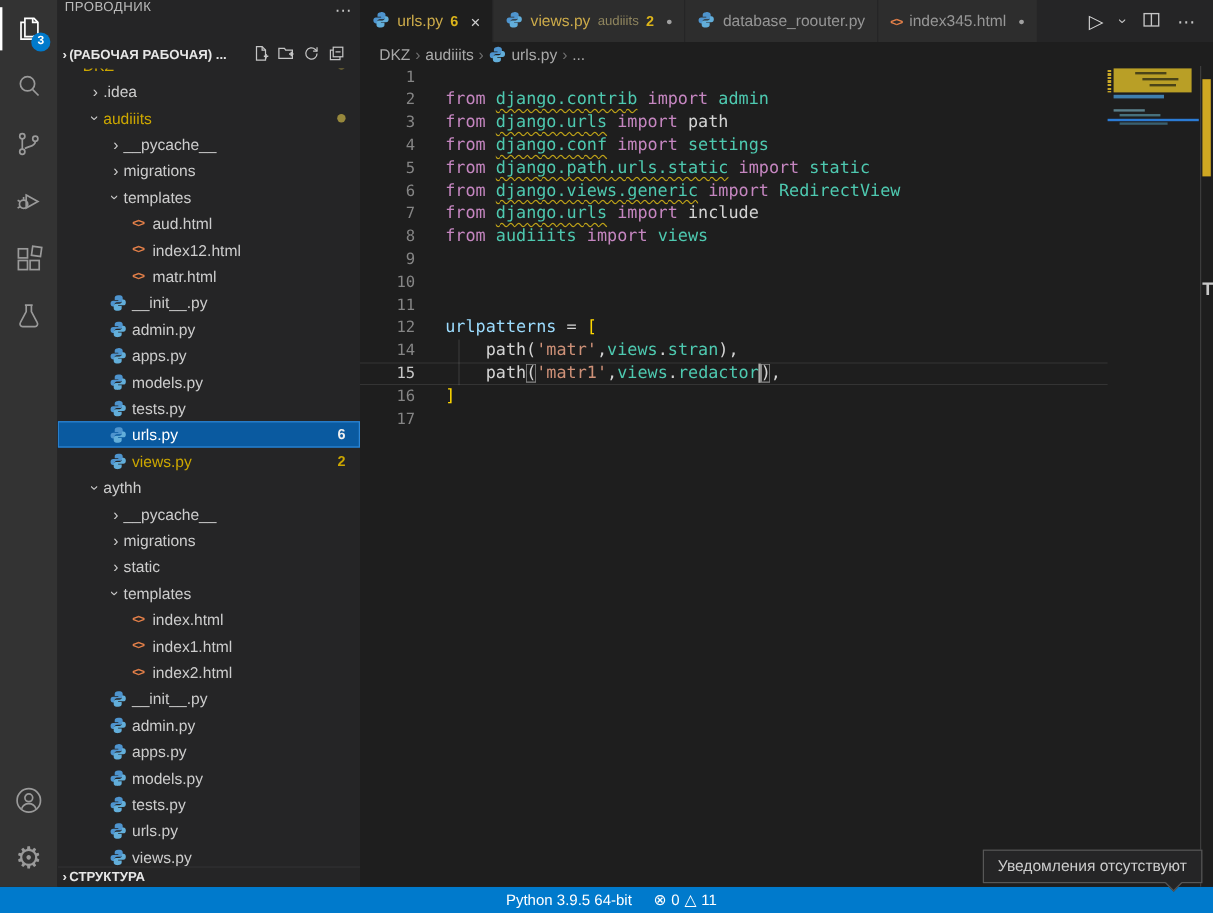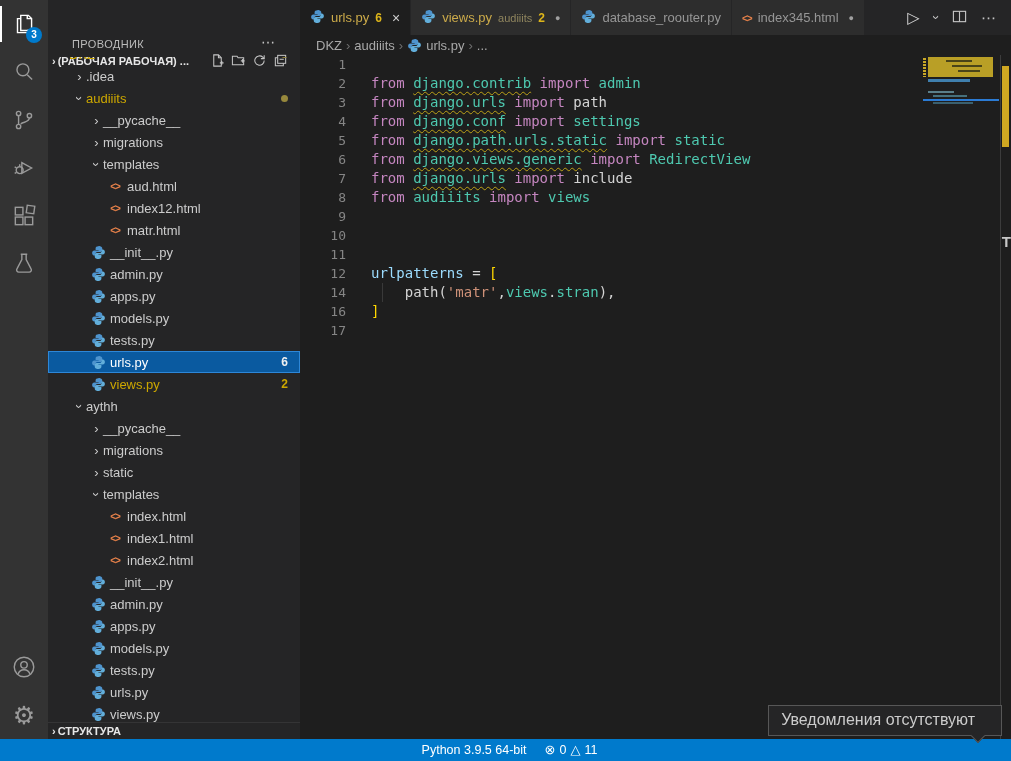--- a/index.html
+++ b/index.html
@@ -14,21 +14,21 @@
   .ab-item svg { stroke:#9a9a9a; fill:none; stroke-width:1.3; }
   .ab-item.active svg { stroke:#ffffff; }
   .ab-item.active::before { content:""; position:absolute; left:0; top:6px; bottom:6px; width:2px; background:#ffffff; }
   .ab-badge { position:absolute; right:6px; bottom:5px; min-width:16px; height:16px; border-radius:9px; background:#007acc;
               color:#fff; font-size:10px; line-height:16px; text-align:center; font-weight:bold; }
   .ab-spacer { flex:1; }
   .gear-glyph { font-size:25px; color:#9a9a9a; }
 
   
   .sidebar { width:252px; background:#252526; flex-shrink:0; position:relative; overflow:hidden; }
-  .sb-title { height:35px; display:flex; align-items:flex-end; padding:0 24px; font-size:11px; color:#bbbbbb; letter-spacing:.4px;margin-top:15px; }
+  .sb-title { height:35px; display:flex; align-items:flex-start; padding:0 6px; font-size:11px; color:#bbbbbb; letter-spacing:.4px; }
   .sb-title .more { margin-left:auto; color:#c5c5c5; font-size:14px; letter-spacing:1px; }
   .sb-section { height:22px; display:flex; align-items:center; padding:0 4px 0 4px; font-size:11px; font-weight:bold; color:#e7e7e7; }
   .sb-section .tw { margin-right:2px; }
   .sb-section .label { white-space:nowrap; overflow:hidden; }
   .sb-actions { margin-left:auto; display:flex; gap:6px; padding-right:8px; }
   .sb-actions svg { stroke:#c5c5c5; fill:none; stroke-width:1.1; }
   .tree { position:absolute; top:57px; bottom:17px; left:0; right:0; overflow:hidden; }
   .row { height:22px; display:flex; align-items:center; cursor:pointer; position:relative; }
   .row.clipped { margin-top:-14px; }
   .row .tw { display:inline-block; width:13px; color:#cccccc; font-size:13px; text-align:center; flex-shrink:0; }
@@ -98,21 +98,21 @@
   .mm-b2 { position:absolute; left:10px; top:40px; width:34px; height:2px; background:#46707c; }
   .mm-curline { position:absolute; left:0; top:44px; width:76px; height:2px; background:#2b7bd4; }
   .mm-b3 { position:absolute; left:10px; top:47px; width:40px; height:2px; background:#3a5f6e; }
   .scrollbar { position:absolute; top:0; right:0; width:11px; height:100%; border-left:1px solid #3c3c3c; }
   .sb-warnmark { position:absolute; top:11px; right:2px; width:7px; height:81px; background:#d0a822; }
   .stray-t { position:absolute; top:178px; right:0px; color:#c8c8c8; font-weight:bold; font-size:15px;
              font-family:"Liberation Sans", sans-serif; }
 
   
   .toast { position:absolute; right:9px; bottom:25px; background:#252526; border:1px solid #575757;
-           padding:5px 26px 6px 12px; font-size:16px; color:#cccccc; z-index:5; }
+           padding:5px 12px 6px 12px; font-size:13px; color:#cccccc; z-index:5; }
   .toast-arrow { position:absolute; right:18px; bottom:-6px; width:10px; height:10px; background:#252526;
                  border-right:1px solid #575757; border-bottom:1px solid #575757; transform:rotate(45deg); }
 
   
   .statusbar { height:22px; background:#007acc; display:flex; align-items:center; color:#ffffff; font-size:12.5px;flex-direction:column; }
   .st-item { padding:0 9px; height:22px; line-height:22px; white-space:nowrap; display:flex; align-items:center; gap:4px; }
   .st-left { display:flex; padding-left:8px; }
   .st-right { margin-left:auto; display:flex; padding-right:6px; }
   .st-item svg { stroke:#ffffff; fill:none; stroke-width:1.2; }
   .st-glyph { font-size:13px; }
@@ -542,20 +542,24 @@
               <div class="lc"></div>
             </div>
             <div class="cl">
               <div class="ln">12</div>
               <div class="lc"><span class="tk-var">urlpatterns</span><span class="tk-pln"> = </span><span class="tk-gold">[</span></div>
             </div>
             <div class="cl">
               <div class="ln">14</div>
               <div class="lc"><span class="guide"></span><span class="tk-pln">    path(</span><span class="tk-str">'matr'</span><span class="tk-pln">,</span><span class="tk-mod">views</span><span class="tk-pln">.</span><span class="tk-mod">stran</span><span class="tk-pln">),</span></div>
             </div>
+            <div class="cl cur">
+              <div class="ln">15</div>
+              <div class="lc"><span class="guide"></span><span class="tk-pln">    path</span><span class="tk-brk">(</span><span class="tk-str">'matr1'</span><span class="tk-pln">,</span><span class="tk-mod">views</span><span class="tk-pln">.</span><span class="tk-mod">redactor</span><span class="cursor"></span><span class="tk-brk">)</span><span class="tk-pln">,</span></div>
+            </div>
             <div class="cl">
               <div class="ln">16</div>
               <div class="lc"><span class="tk-gold">]</span></div>
             </div>
             <div class="cl">
               <div class="ln">17</div>
               <div class="lc"></div>
             </div>
           </div>
         <div class="minimap">

